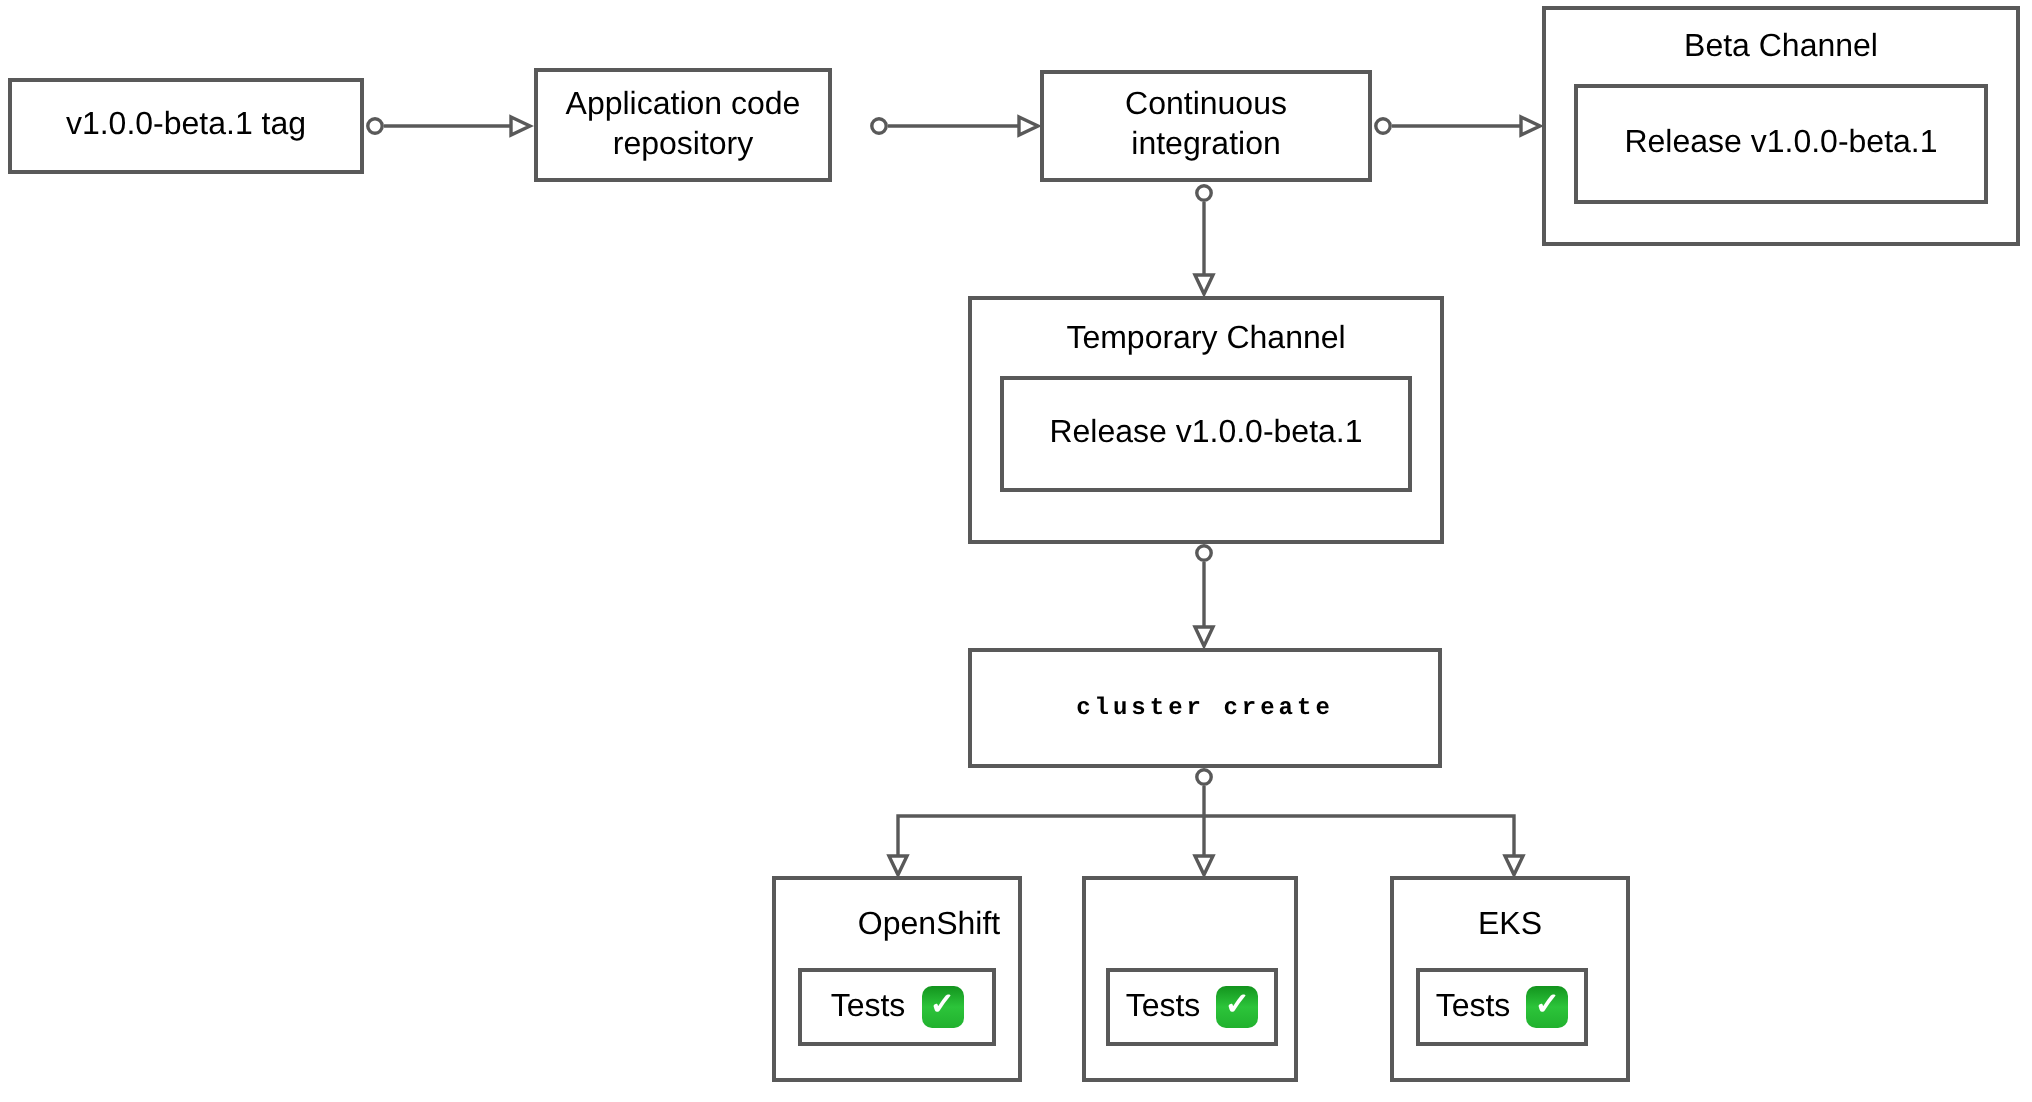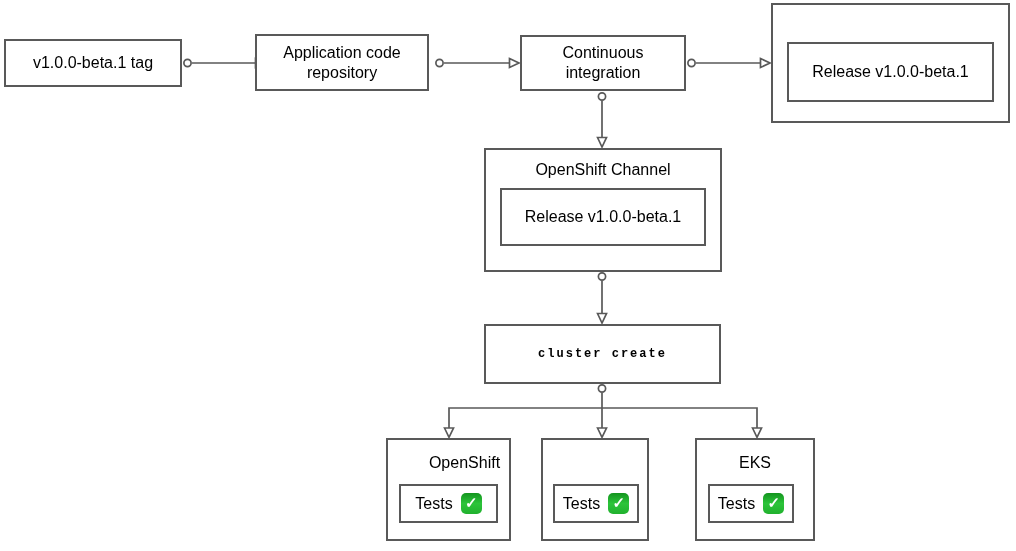--- a/index.html
+++ b/index.html
@@ -118,36 +118,37 @@
         <path d="M597.5,428 L602,437.4 L606.5,428 Z" fill="#ffffff"></path>
         <path d="M752.5,428 L757,437.4 L761.5,428 Z" fill="#ffffff"></path>
       </g>
     </g>
   </svg>
 
   <div class="node" style="left:4px; top:39px; width:178px; height:48px;">
     <span>v1.0.0-beta.1 tag</span>
   </div>
 
-  <div class="node" style="left:255px; top:34px; width:174px; height:57px;">
+  <div class="node" style="left:267px; top:34px; width:149px; height:57px;">
     <span>Application code repository</span>
   </div>
 
   <div class="node" style="left:520px; top:35px; width:166px; height:56px;">
     <span>Continuous integration</span>
   </div>
 
   <div class="group" style="left:771px; top:3px; width:239px; height:120px;">
+    <div class="group-title" style="top:0; height:38px;">Beta Channel</div>
     <div class="node" style="left:14px; top:37px; width:207px; height:60px;">
       <span>Release v1.0.0-beta.1</span>
     </div>
   </div>
 
   <div class="group" style="left:484px; top:148px; width:238px; height:124px;">
-    <div class="group-title" style="top:0; height:40px;">OpenShift Channel</div>
+    <div class="group-title" style="top:0; height:40px;">Temporary Channel</div>
     <div class="node" style="left:14px; top:38px; width:206px; height:58px;">
       <span>Release v1.0.0-beta.1</span>
     </div>
   </div>
 
   <div class="node" style="left:484px; top:324px; width:237px; height:60px;">
     <span class="mono">cluster create</span>
   </div>
 
   <div class="group" style="left:386px; top:438px; width:125px; height:103px;">

